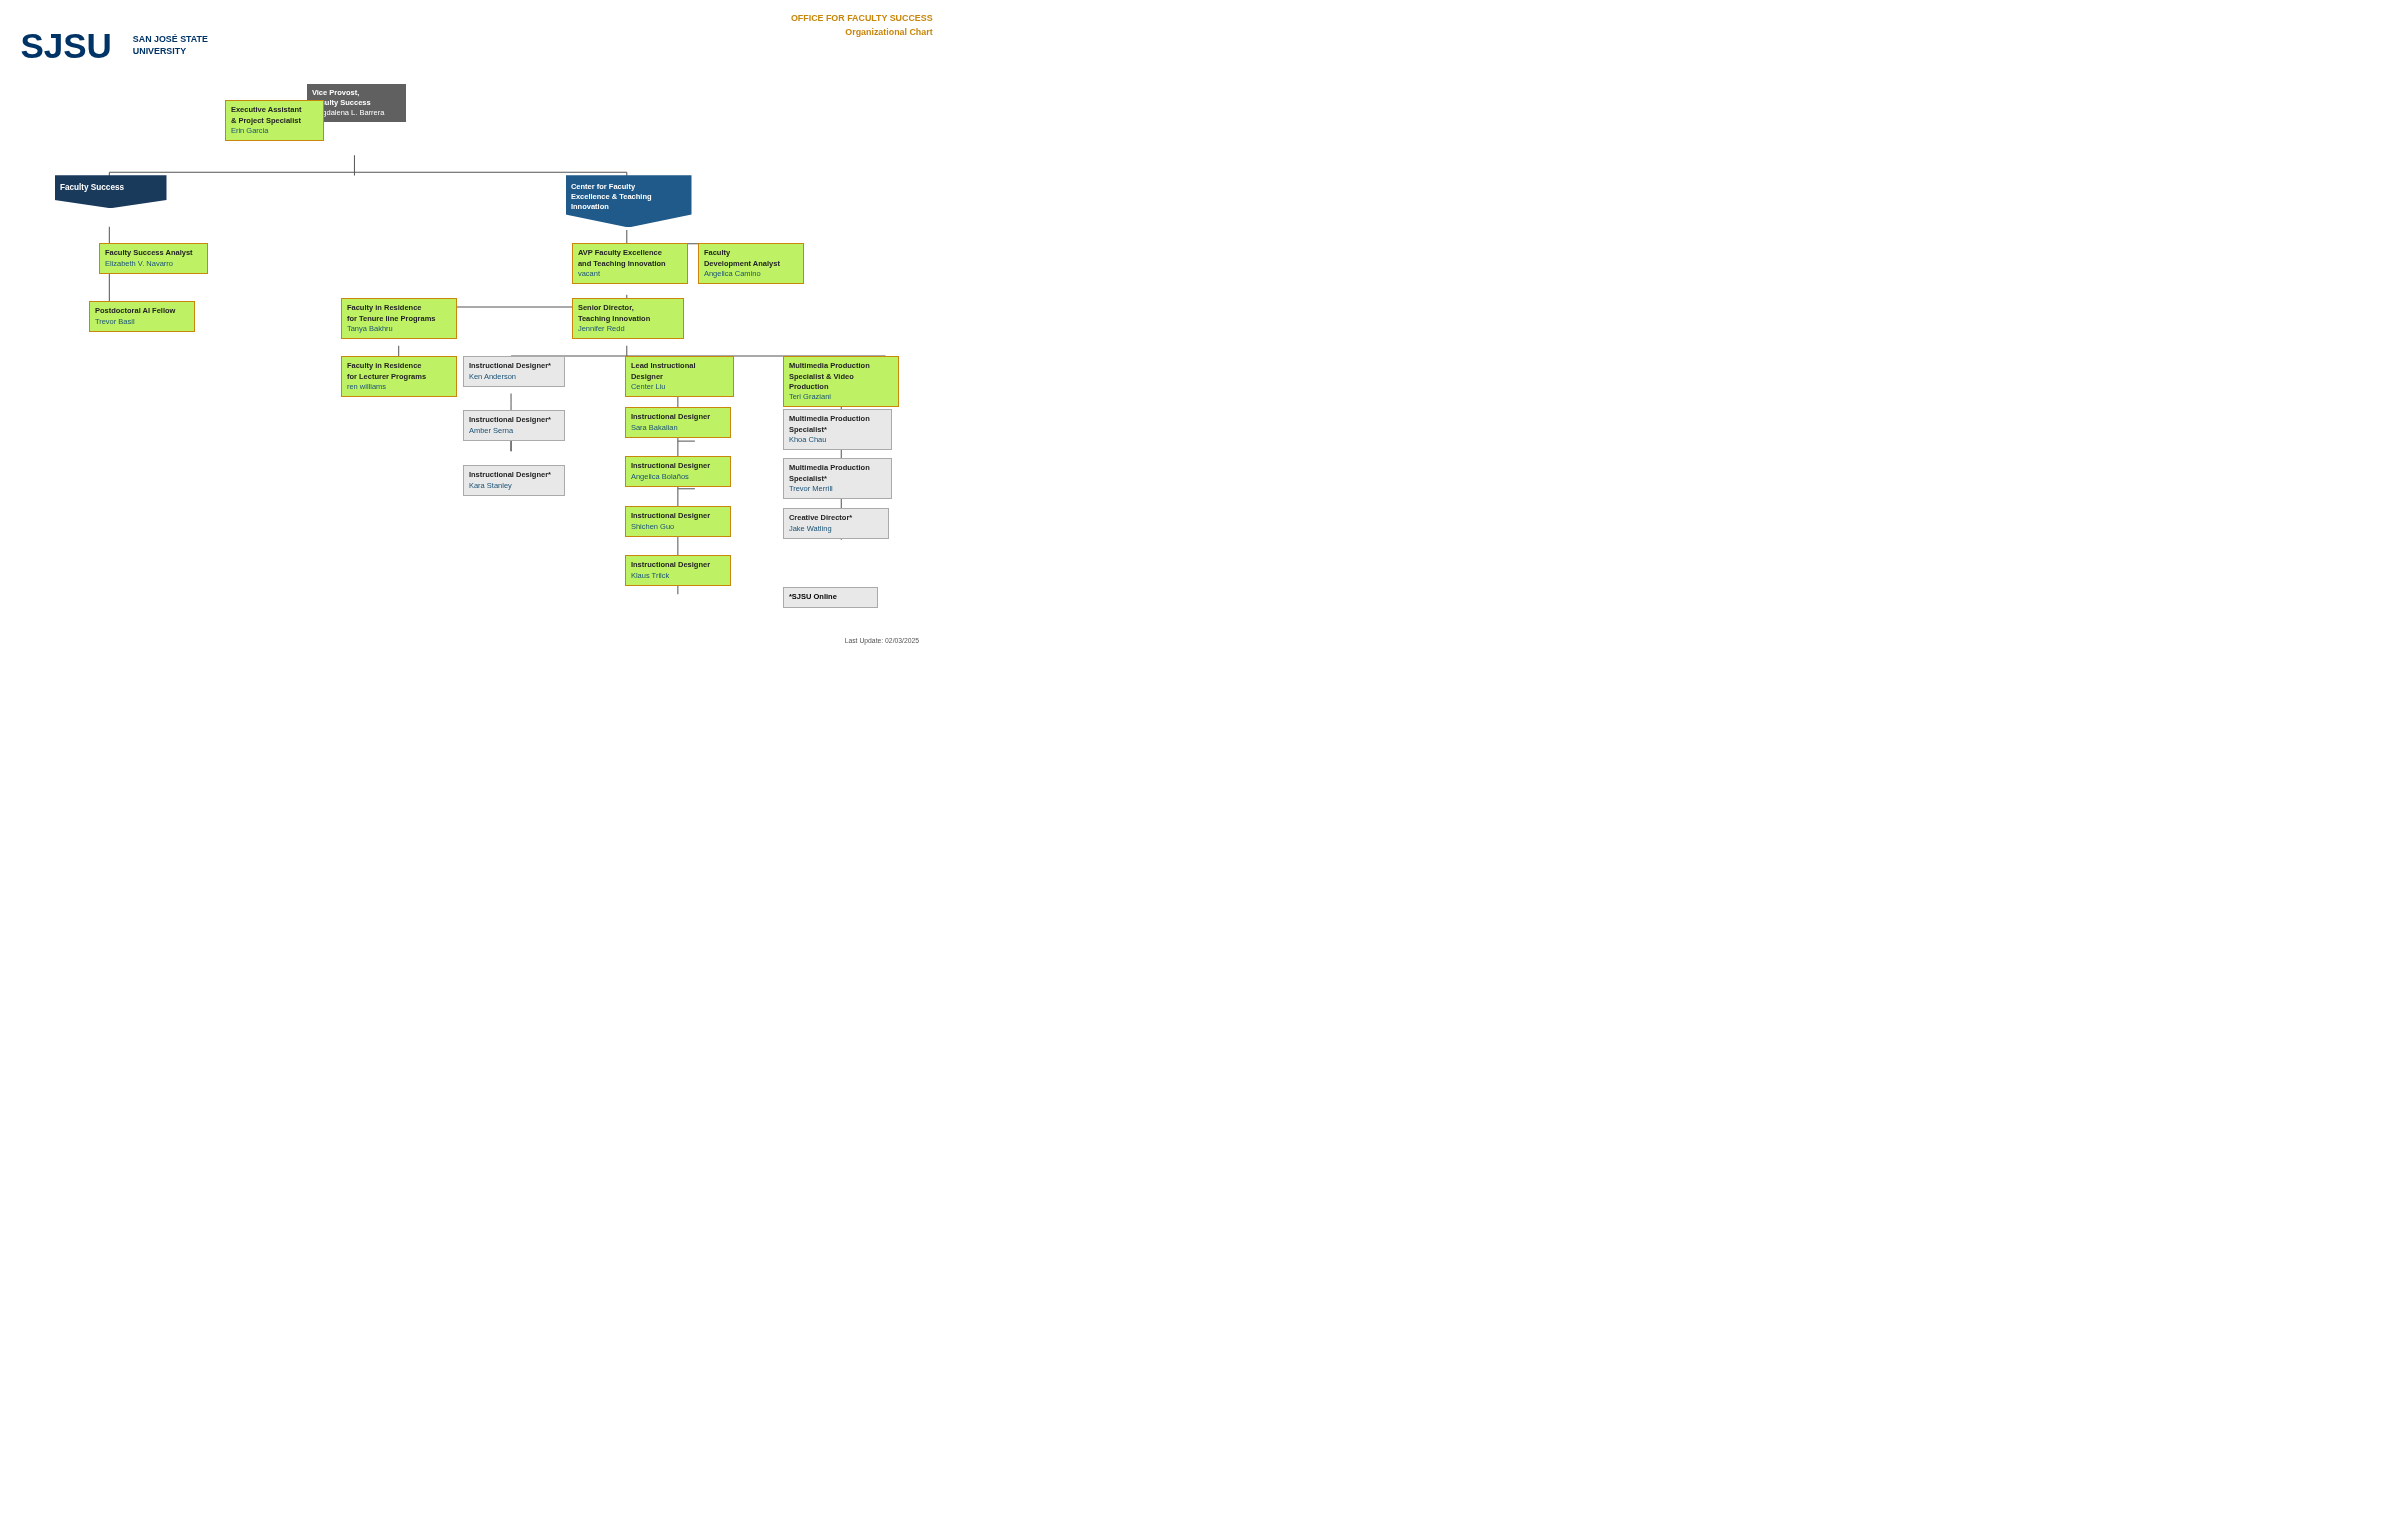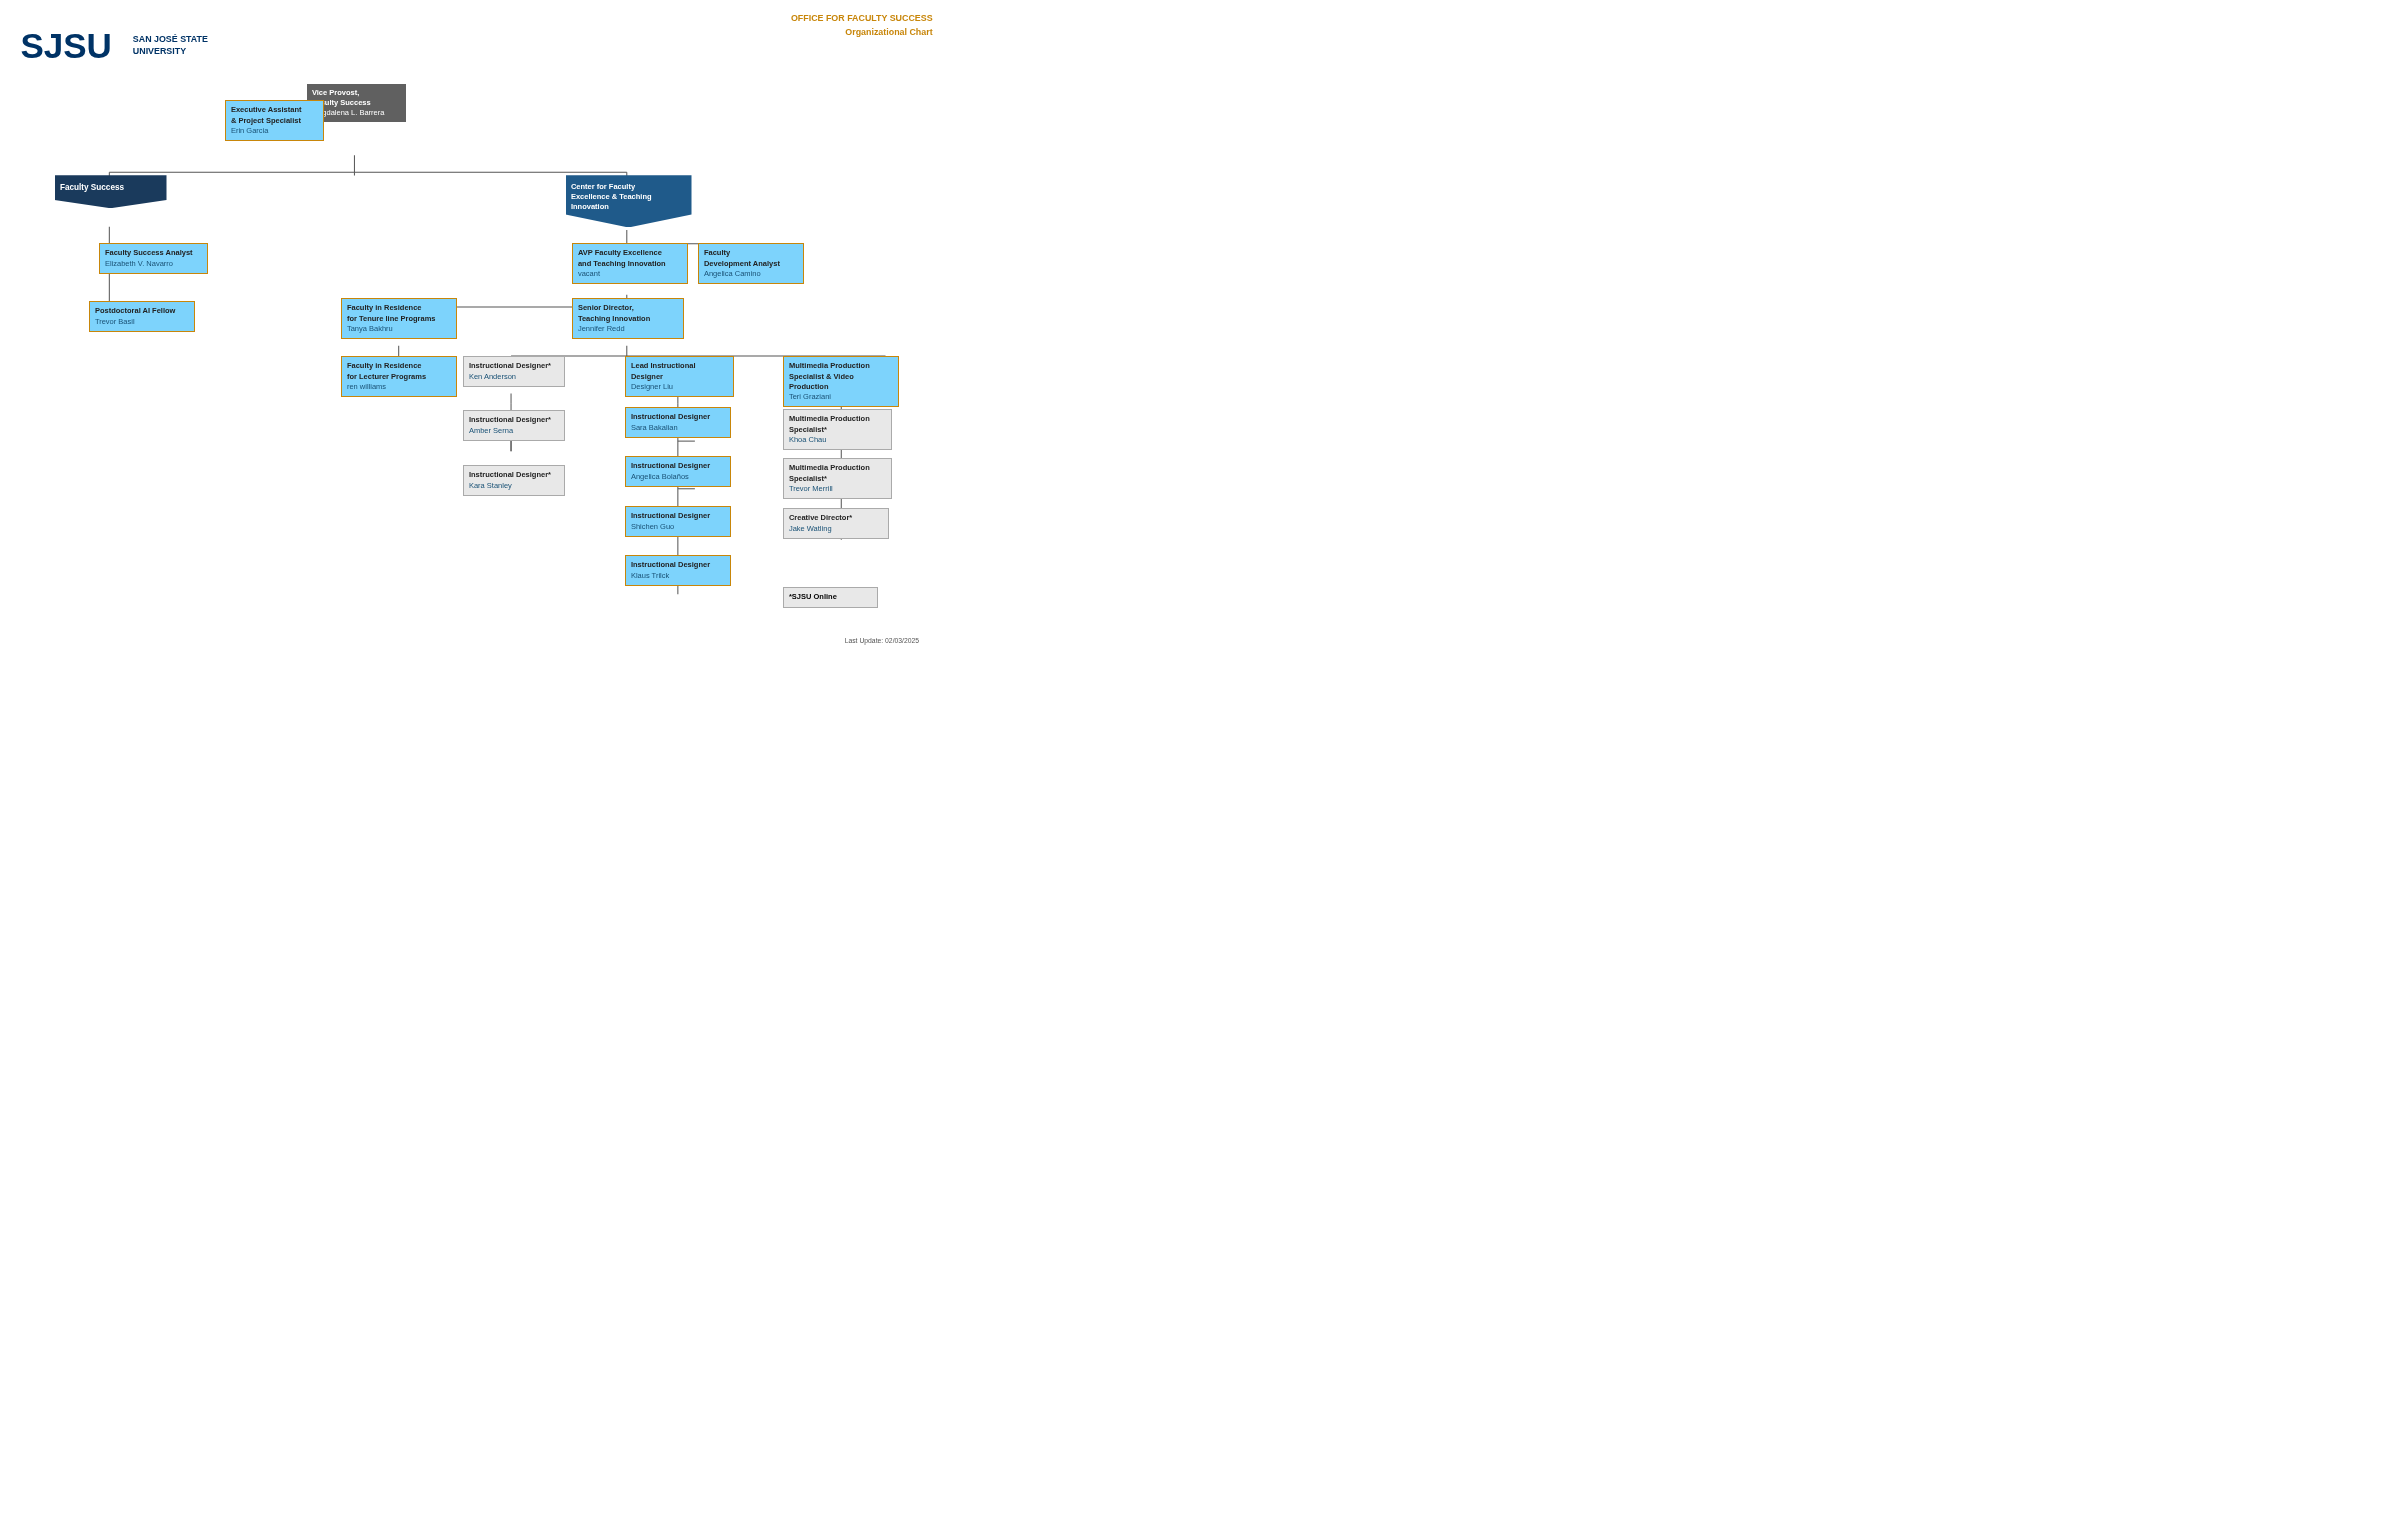--- a/index.html
+++ b/index.html
@@ -84,21 +84,21 @@
       background: #606060;
       color: #fff;
       border: none;
     }
     .node-box.light-gray {
       background: #e8e8e8;
       border: 1px solid #aaa;
     }
     .node-box.gold-border {
       border: 1px solid #c8860a;
-      background: #7dd3fc;
+      background: #bef264;
     }
     .node-name {
       color: #1a5276;
       font-weight: normal;
     }
     .node-name.white { color: #fff; }
     .node-title {
       font-weight: bold;
       color: #222;
     }
@@ -308,21 +308,21 @@
   <div class="node" style="left:449px; top:402px; width:102px;">
     <div class="node-box light-gray">
       <div class="node-title">Instructional Designer*</div>
       <div class="node-name">Kara Stanley</div>
     </div>
   </div>
 
   <div class="node" style="left:611px; top:293px; width:109px;">
     <div class="node-box gold-border">
       <div class="node-title">Lead Instructional Designer</div>
-      <div class="node-name">Designer Liu</div>
+      <div class="node-name">Center Liu</div>
     </div>
   </div>
 
   <div class="node" style="left:611px; top:344px; width:106px;">
     <div class="node-box gold-border">
       <div class="node-title">Instructional Designer</div>
       <div class="node-name">Sara Bakalian</div>
     </div>
   </div>
 

